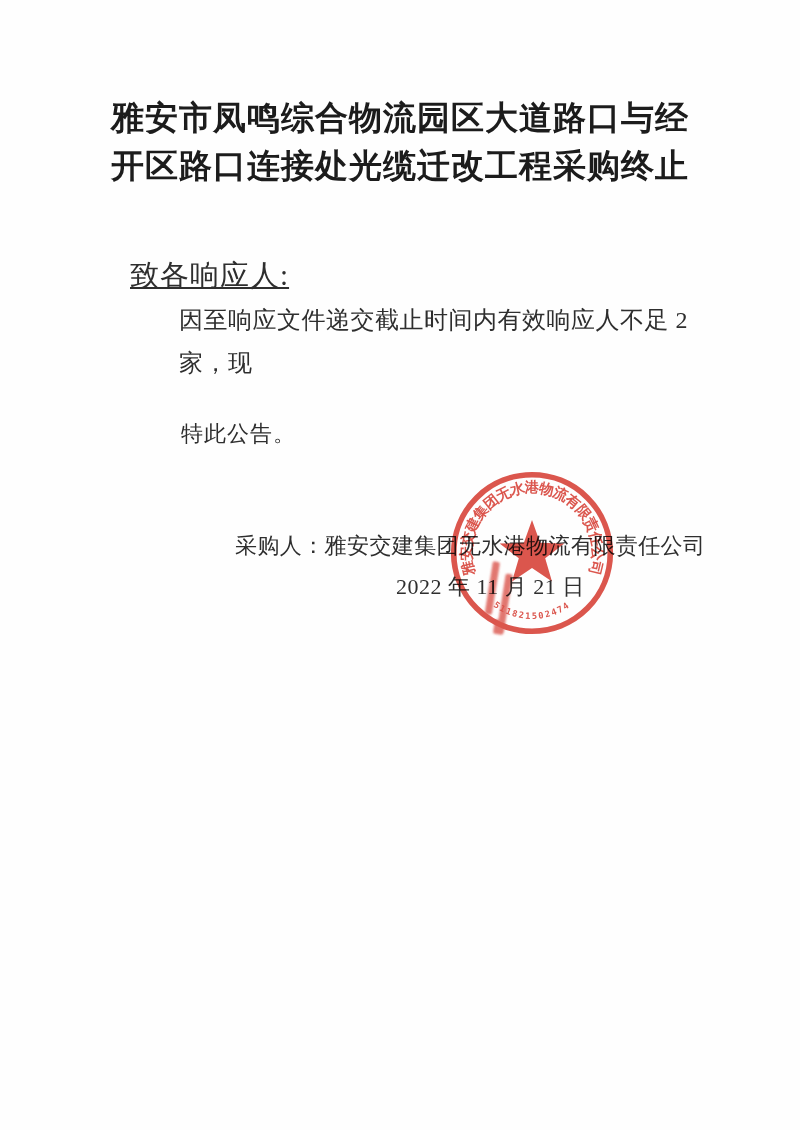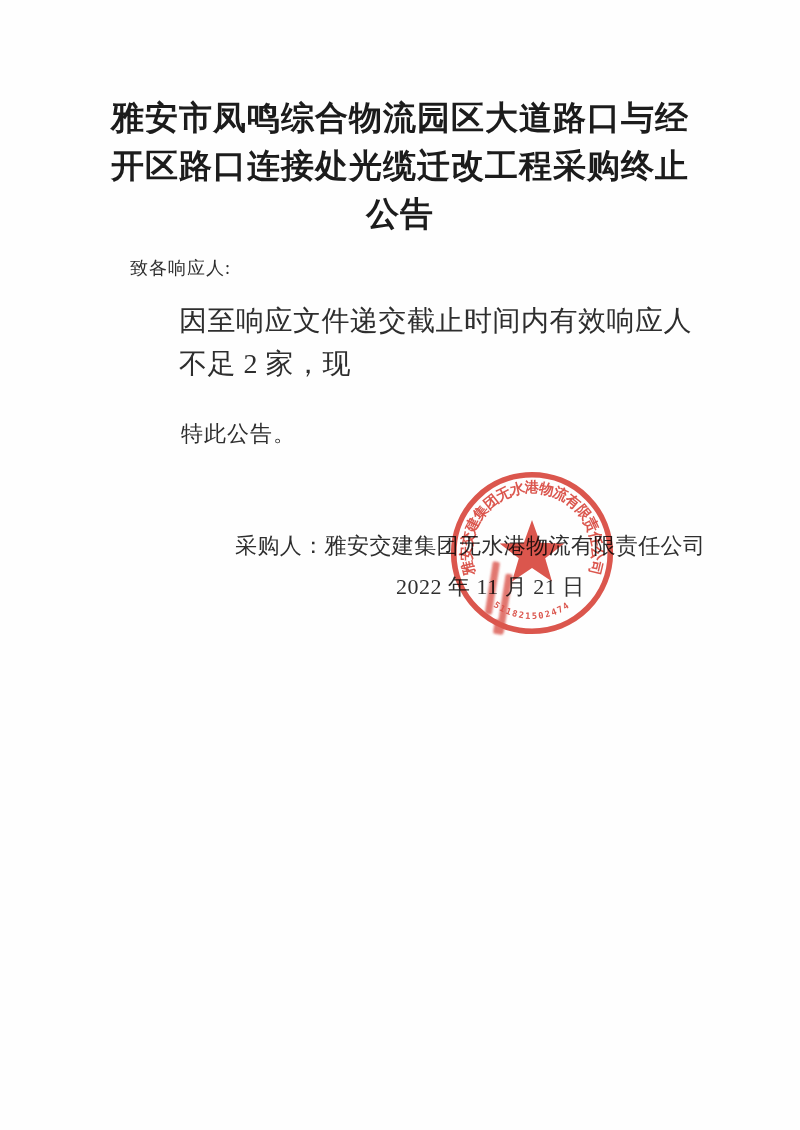--- a/index.html
+++ b/index.html
@@ -23,29 +23,30 @@
     font-weight: bold;
     font-size: 33px;
     line-height: 48px;
     color: #1c1c1c;
     letter-spacing: 1px;
   }
   .salutation {
     position: absolute;
     top: 256px;
     left: 130px;
-    font-size: 18px;
+    font-size: 29px;
     letter-spacing: 1px;
+    text-decoration: underline;
   }
   .para {
     position: absolute;
     top: 299px;
     left: 130px;
     width: 575px;
-    font-size: 28px;
+    font-size: 24px;
     line-height: 43px;
     letter-spacing: 0.5px;
   }
   .para .indent { padding-left: 49px; }
   .closing {
     position: absolute;
     top: 419px;
     left: 181px;
     font-size: 22px;
     letter-spacing: 1px;
@@ -80,21 +81,20 @@
   .stamp svg { width: 100%; height: 100%; }
 </style>
 </head>
 <body>
 
 <div class="page">
 
   <div class="title">
     <div>雅安市凤鸣综合物流园区大道路口与经</div>
     <div>开区路口连接处光缆迁改工程采购终止</div>
-    <div>公告</div>
   </div>
 
   <div class="salutation">致各响应人:</div>
 
   <div class="para">
     <div class="indent">因至响应文件递交截止时间内有效响应人不足 2 家，现</div>
   </div>
 
   <div class="closing">特此公告。</div>
 

